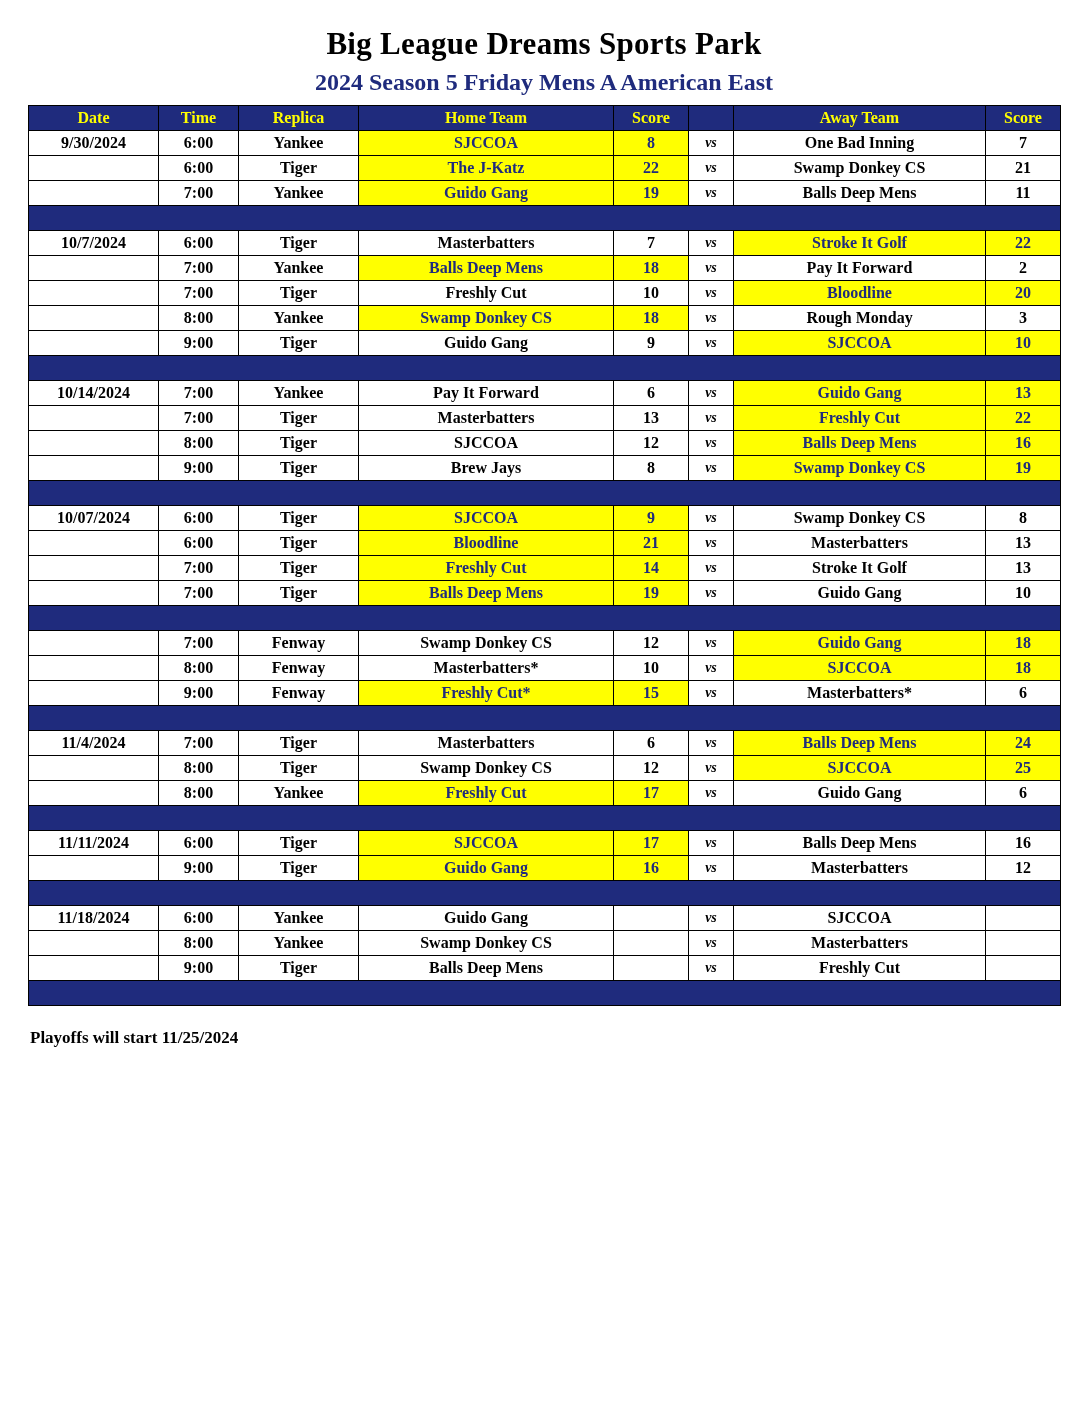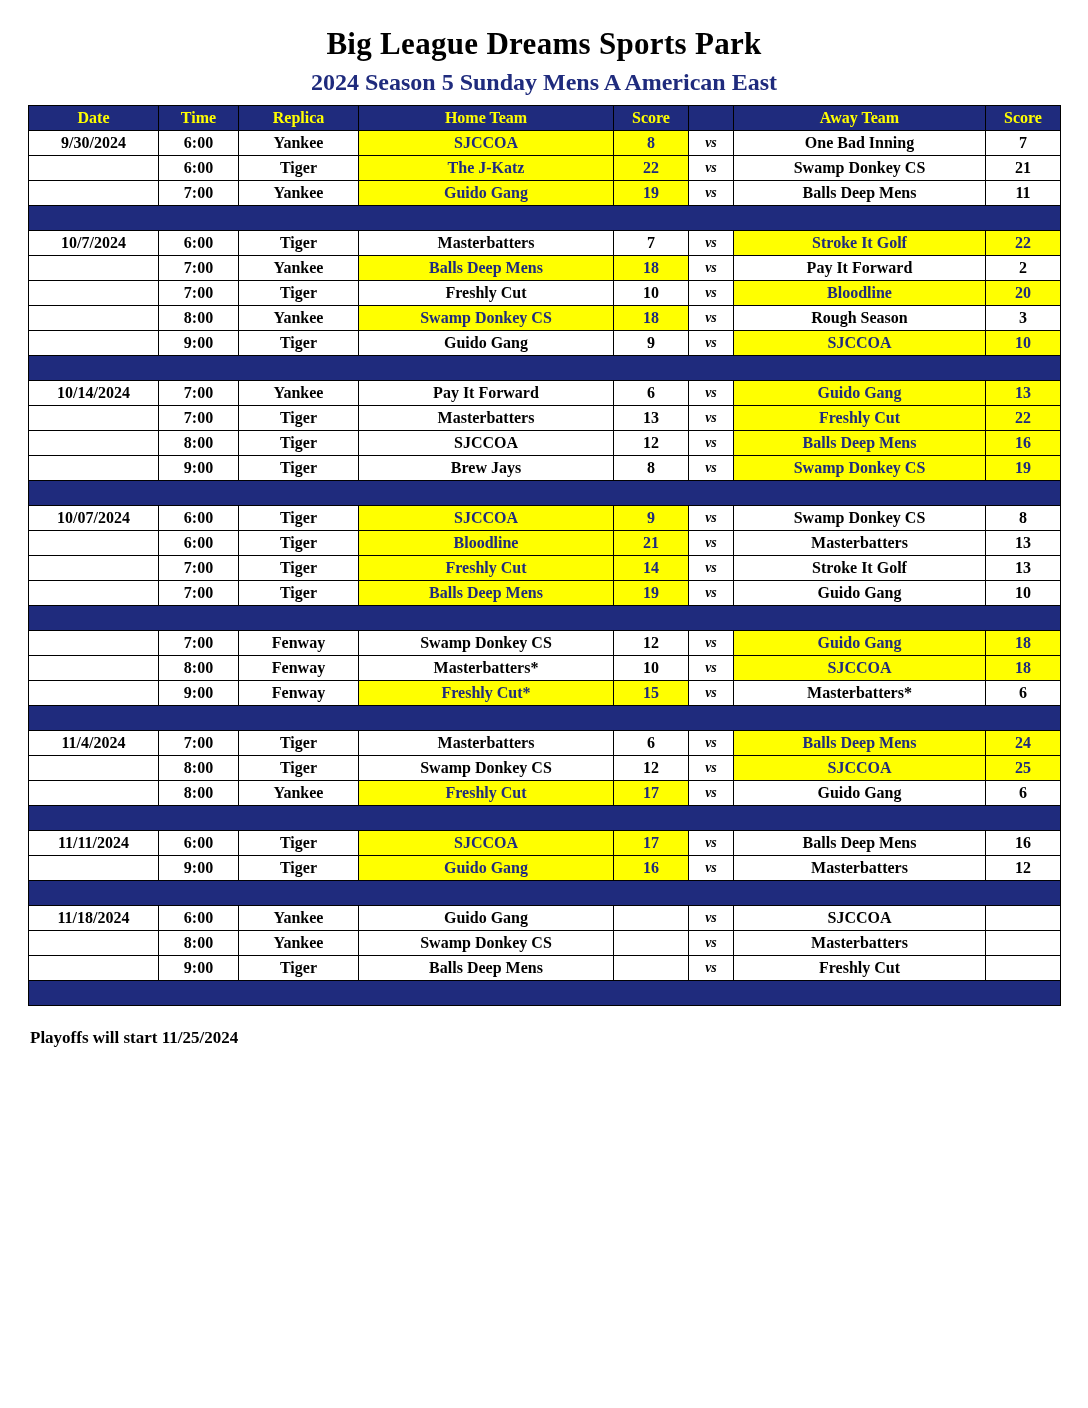--- a/index.html
+++ b/index.html
@@ -83,21 +83,21 @@
     font-weight: bold;
     color: #000000;
   }
 </style>
 </head>
 <body>
 
 <div class="page">
 
   <div class="title">Big League Dreams Sports Park</div>
-  <div class="subtitle">2024 Season 5 Sunday Mens A American East</div>
+  <div class="subtitle">2024 Season 5 Friday Mens A American East</div>
 
   <table class="schedule">
     <colgroup>
       <col style="width:130px">
       <col style="width:80px">
       <col style="width:120px">
       <col style="width:255px">
       <col style="width:75px">
       <col style="width:45px">
       <col style="width:252px">
@@ -179,21 +179,21 @@
           <td class="team win">Bloodline</td>
           <td class="score win">20</td>
         </tr>
         <tr>
           <td class="date"></td>
           <td class="time">8:00</td>
           <td class="replica">Yankee</td>
           <td class="team win">Swamp Donkey CS</td>
           <td class="score win">18</td>
           <td class="vs">vs</td>
-          <td class="team">Rough Season</td>
+          <td class="team">Rough Monday</td>
           <td class="score">3</td>
         </tr>
         <tr>
           <td class="date"></td>
           <td class="time">9:00</td>
           <td class="replica">Tiger</td>
           <td class="team">Guido Gang</td>
           <td class="score">9</td>
           <td class="vs">vs</td>
           <td class="team win">SJCCOA</td>

